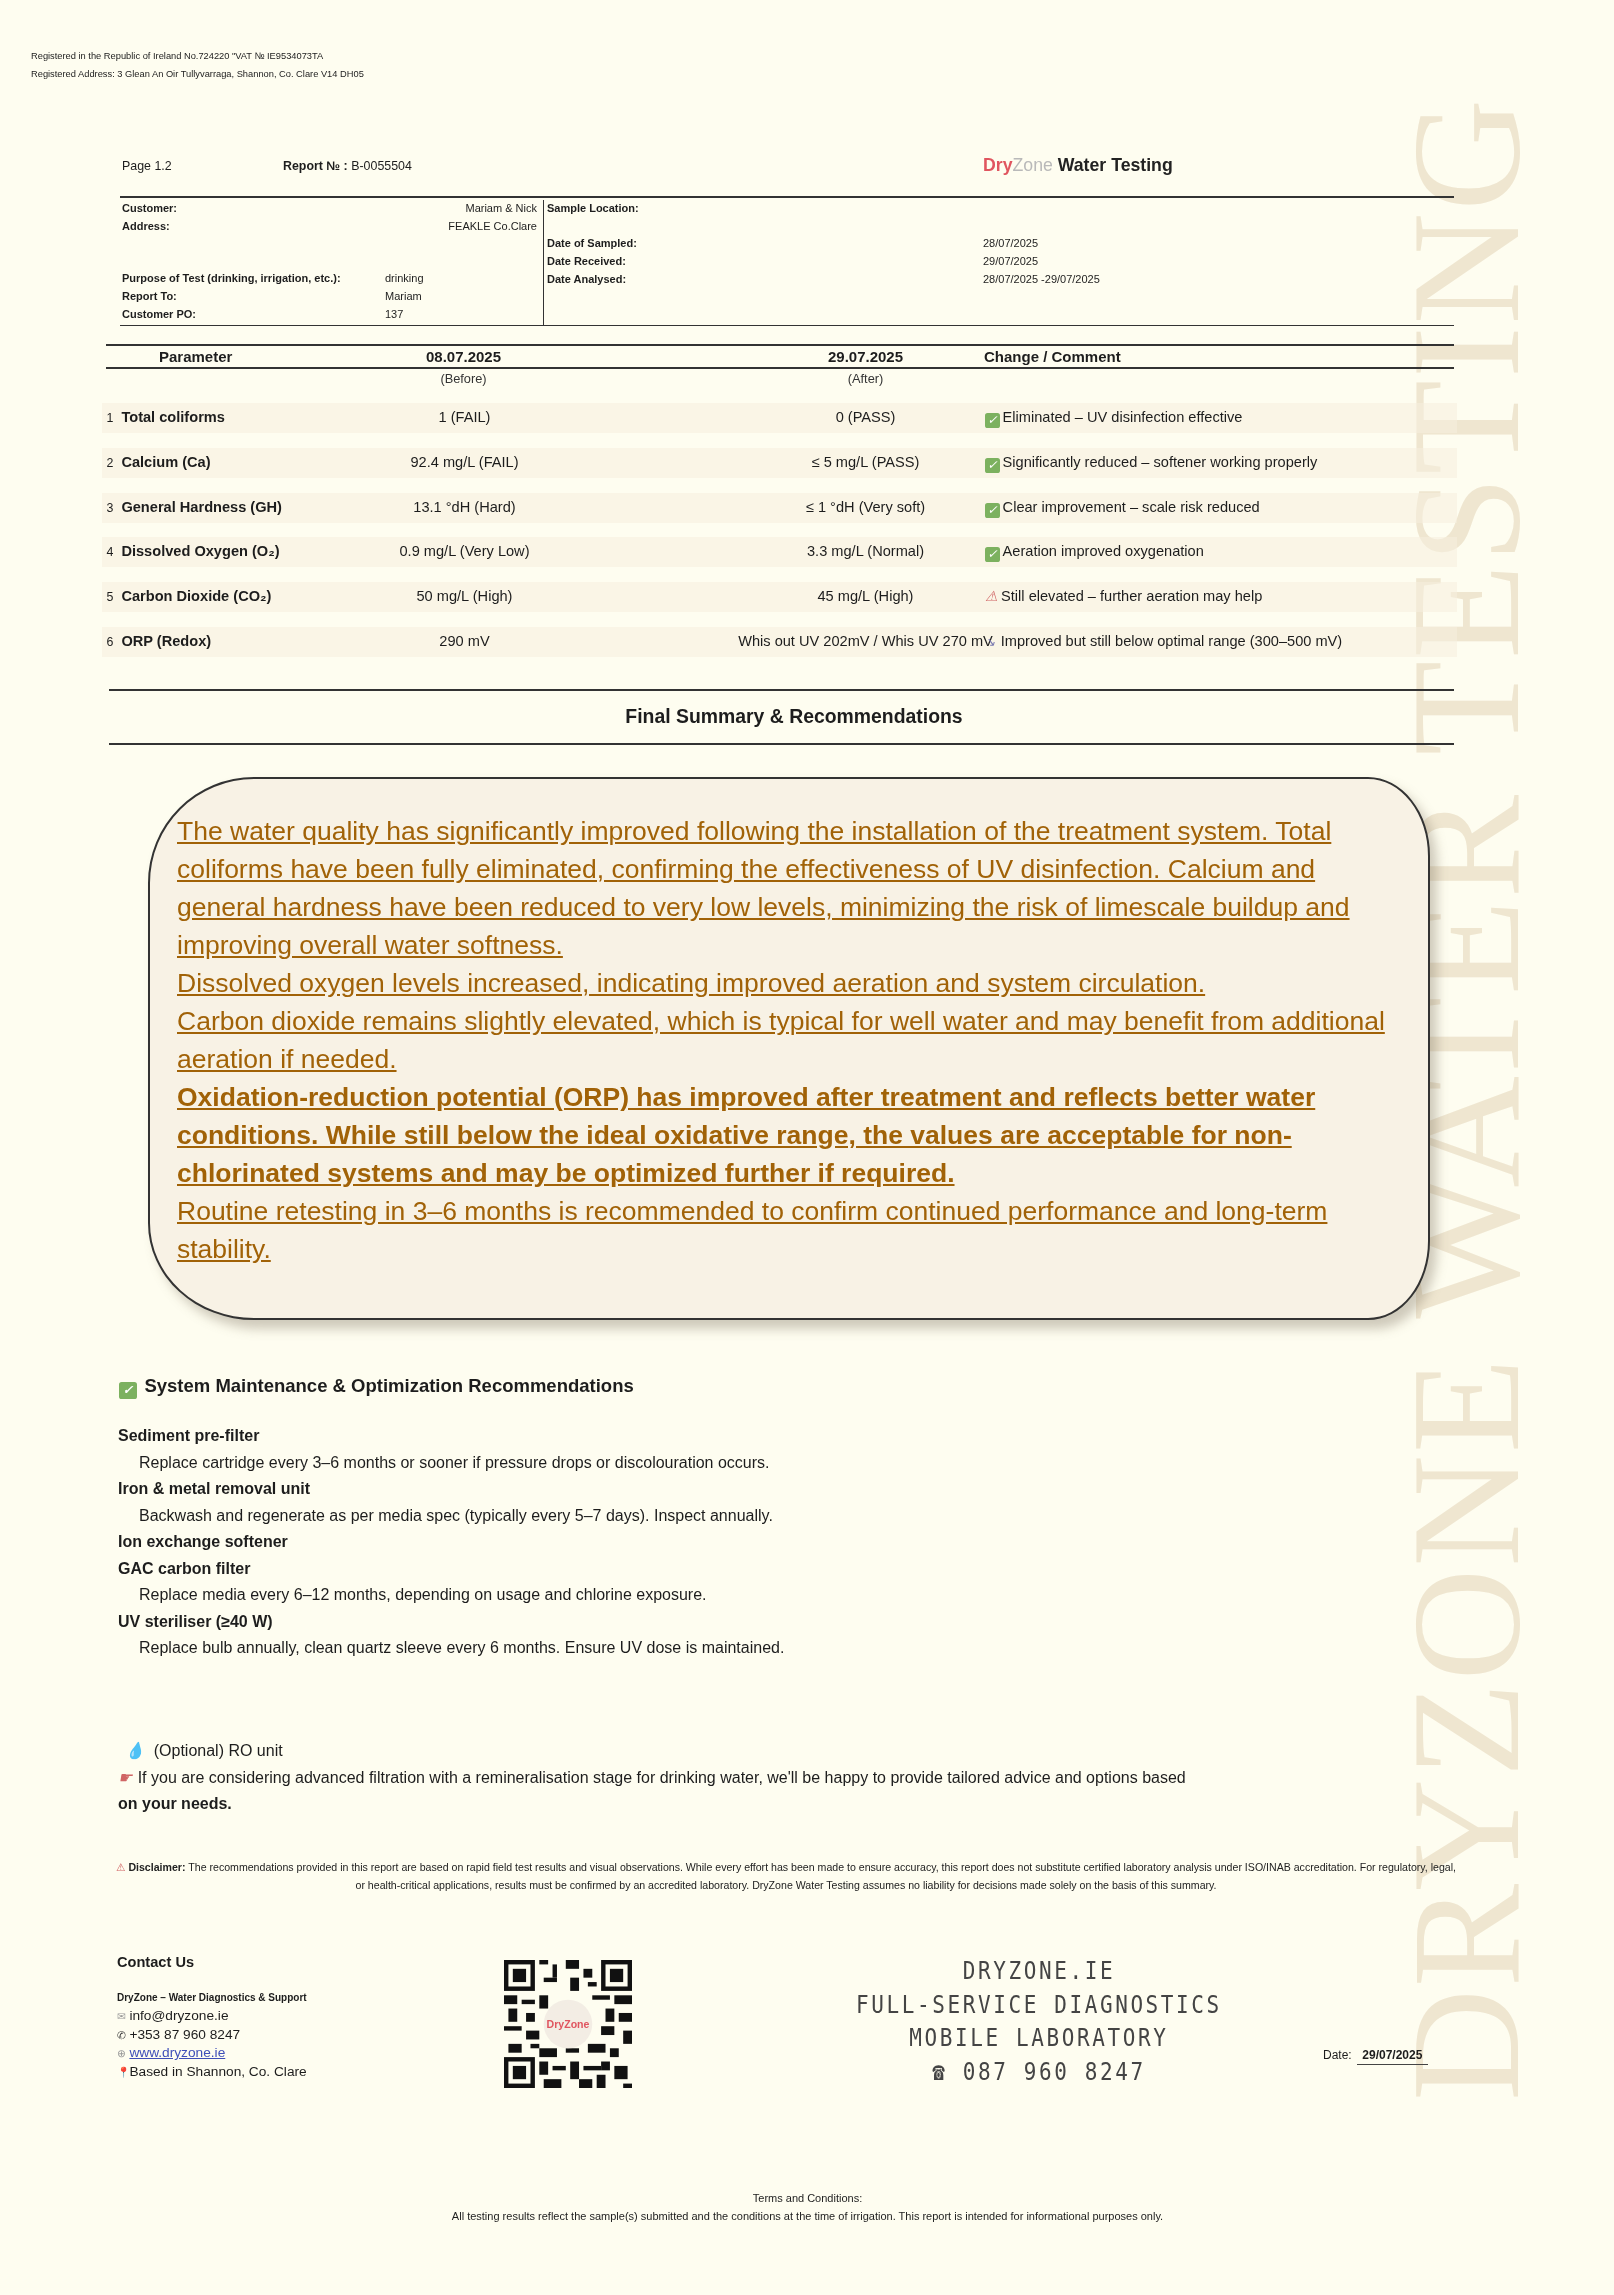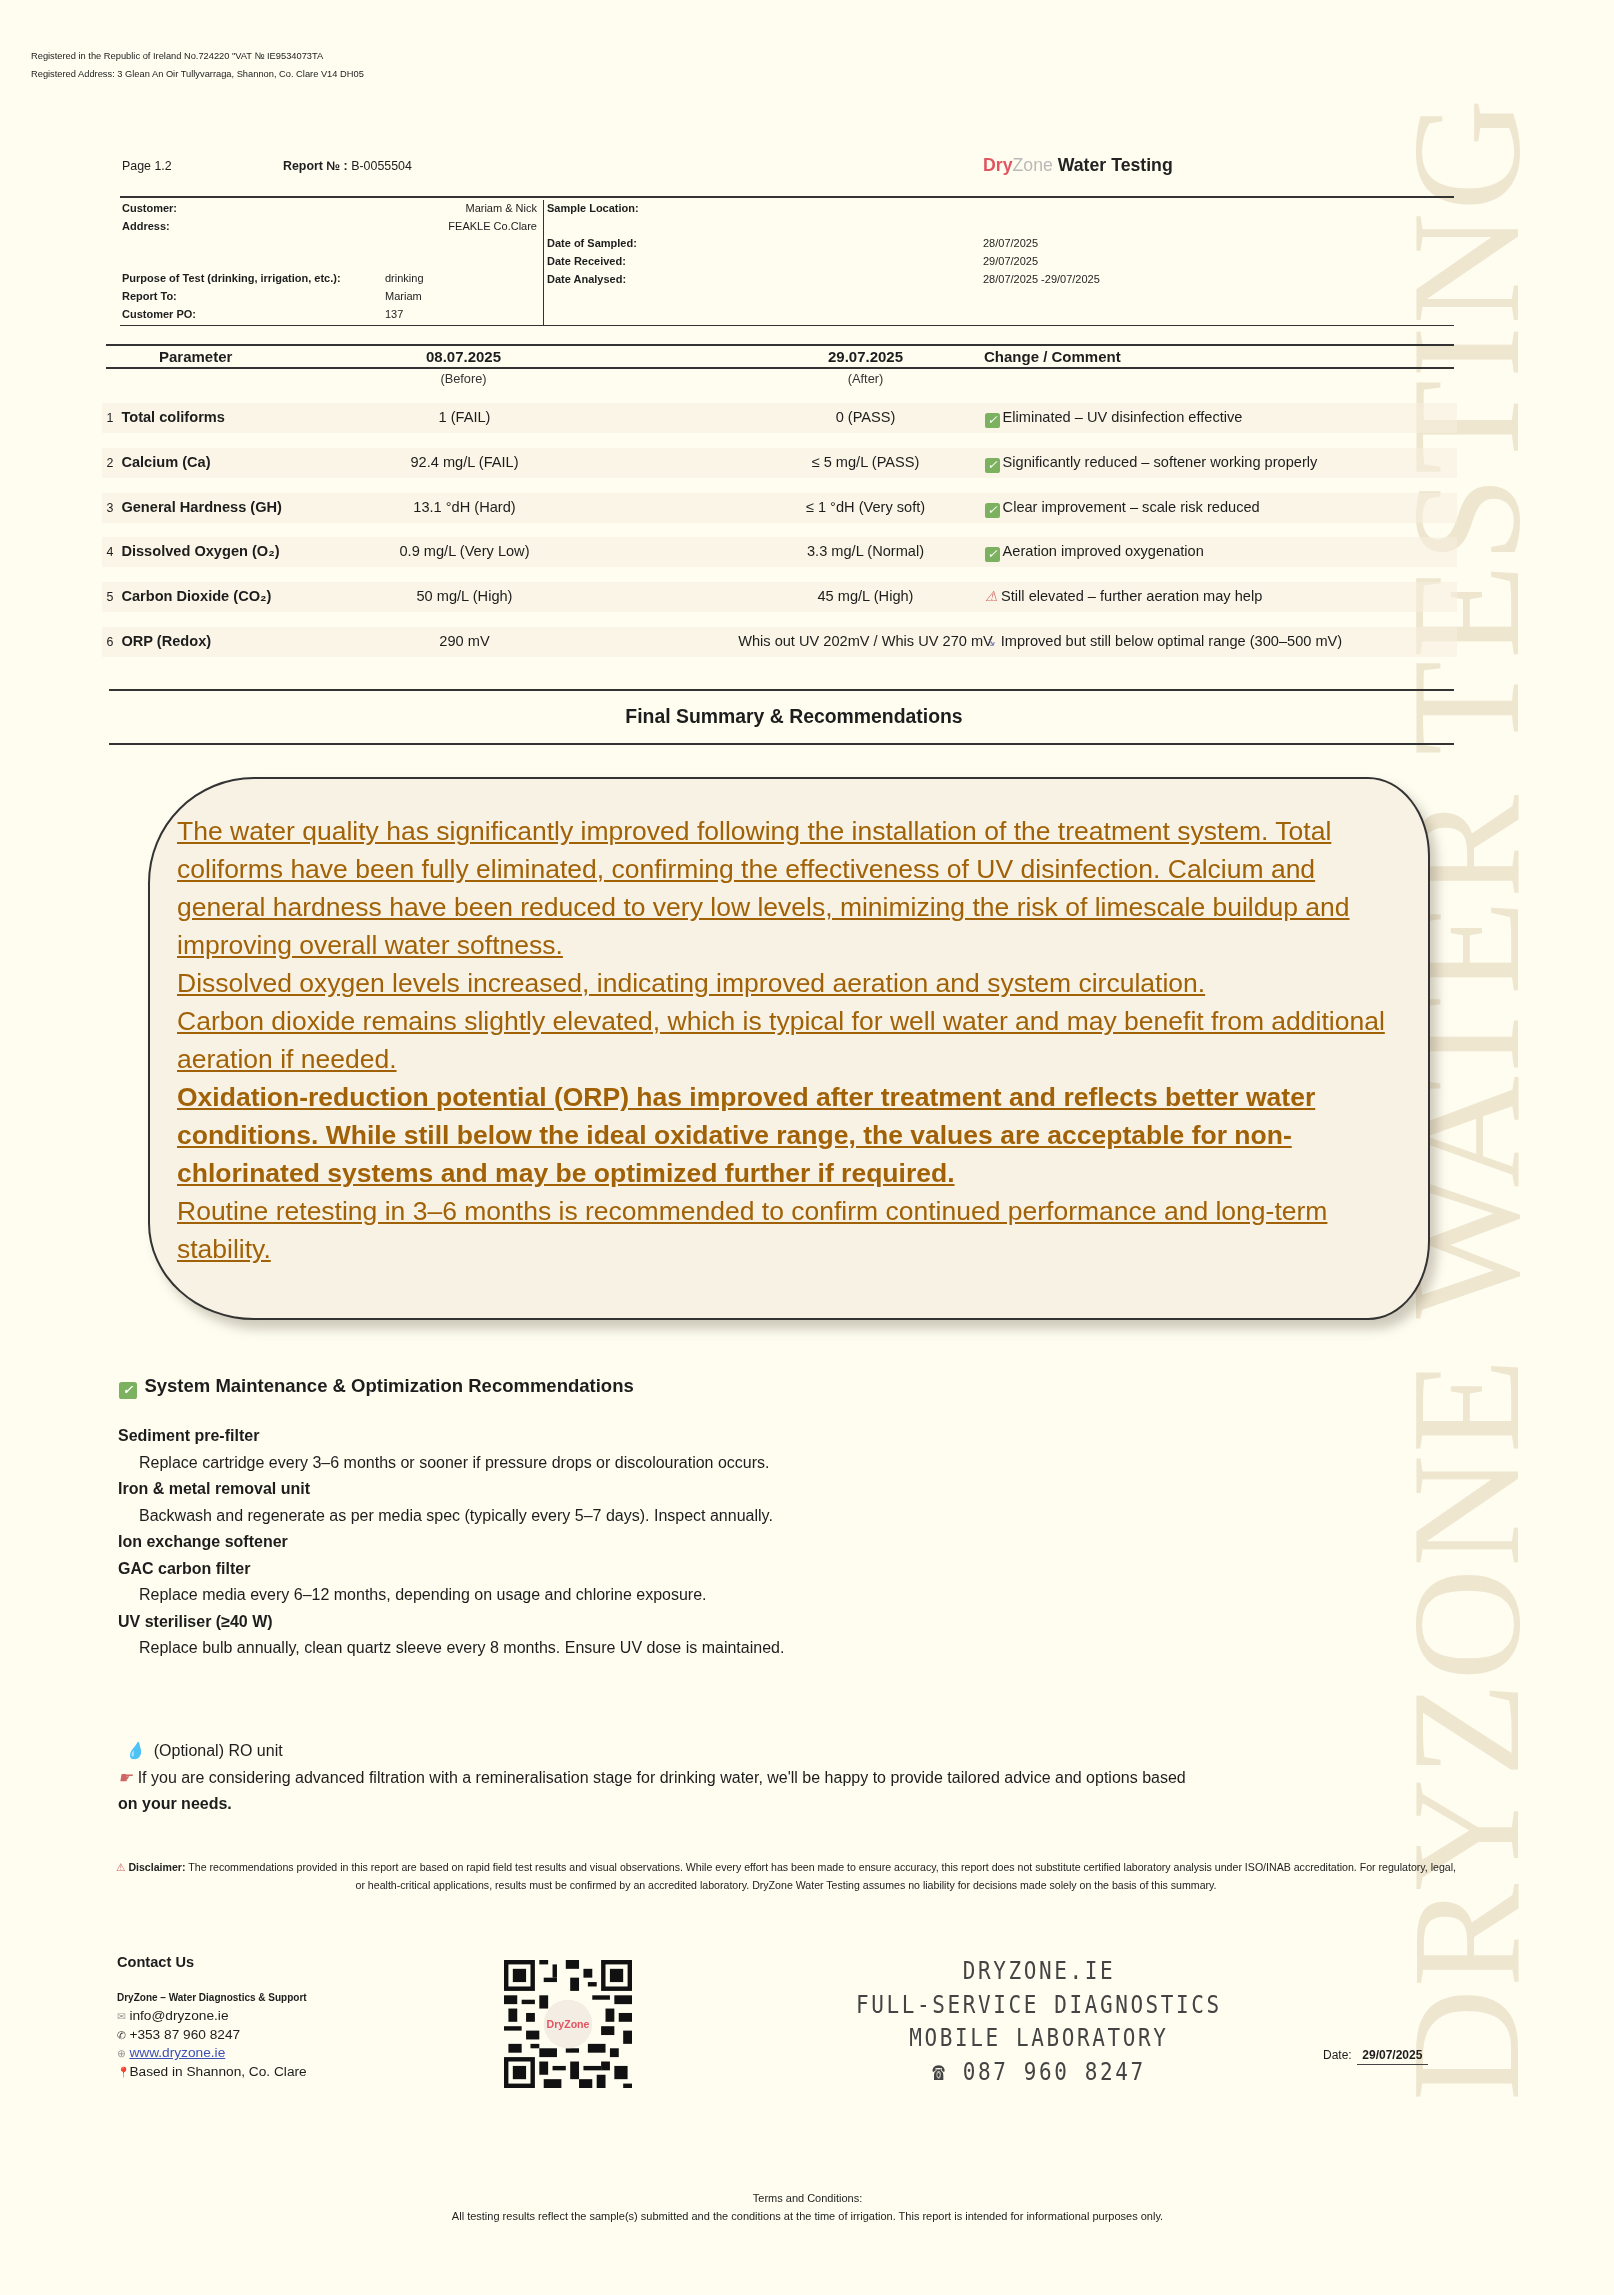--- a/index.html
+++ b/index.html
@@ -221,21 +221,21 @@
   </div>
   <div class="maint">
     <div class="h">Sediment pre-filter</div>
     <div class="d">Replace cartridge every 3–6 months or sooner if pressure drops or discolouration occurs.</div>
     <div class="h">Iron &amp; metal removal unit</div>
     <div class="d">Backwash and regenerate as per media spec (typically every 5–7 days). Inspect annually.</div>
     <div class="h">Ion exchange softener</div>
     <div class="h">GAC carbon filter</div>
     <div class="d">Replace media every 6–12 months, depending on usage and chlorine exposure.</div>
     <div class="h">UV steriliser (≥40 W)</div>
-    <div class="d">Replace bulb annually, clean quartz sleeve every 8 months. Ensure UV dose is maintained.</div>
+    <div class="d">Replace bulb annually, clean quartz sleeve every 6 months. Ensure UV dose is maintained.</div>
   </div>
   <div class="ro">
     <div><i class="drop">💧</i><span>(Optional) RO unit</span></div>
     <div><i class="hand">☛</i><span>If you are considering advanced filtration with a remineralisation stage for drinking water, we'll be happy to provide tailored advice and options based</span>
       <div style="font-weight:bold;">on your needs.</div>
     </div>
   </div>
 
   <div class="disclaimer">
     <span style="color:#d06565;">⚠</span>

